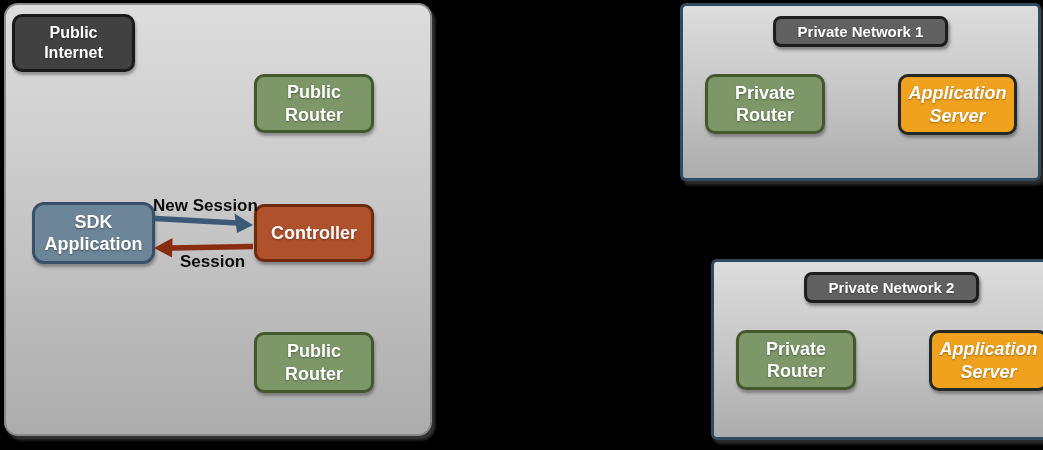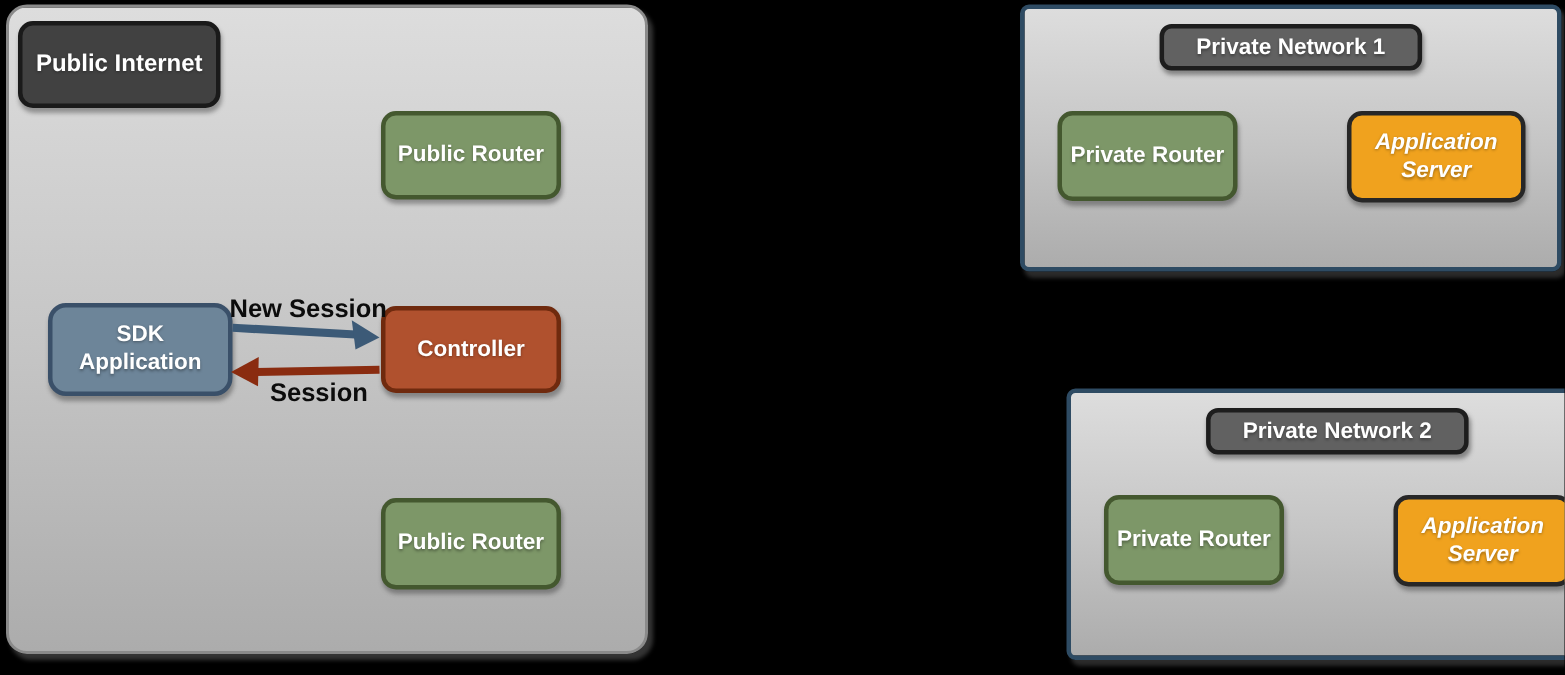--- a/index.html
+++ b/index.html
@@ -27,34 +27,34 @@
     box-shadow: 3px 4px 3px rgba(85,85,85,0.5);
   }
   .private-net.pn1 { top: 3px; height: 178px; }
   .private-net.pn2 { top: 259px; height: 181px; margin-left: 31px; }
 
   
   .node {
     position: absolute;
     display: flex; align-items: center; justify-content: center;
     text-align: center;
-    color: #ffffff; font-weight: bold; font-size: 15px; line-height: 1.25;
+    color: #ffffff; font-weight: bold; font-size: 18px; line-height: 1.25;
     text-shadow: 0 1px 2px rgba(0,0,0,0.35);
     border-radius: 10px;
     box-shadow: 1px 3px 3px rgba(60,60,60,0.45);
     padding: 4px;
   }
   .node.dark   { background: #414141; border: 3px solid #1a1a1a; font-size: 16px; }
   .node.green  { background: #7d9768; border: 3px solid #44582f; }
   .node.blue   { background: #6d8599; border: 3px solid #3a5069; border-radius: 12px; }
   .node.rust   { background: #b0512e; border: 3px solid #6f2a0e; }
   .node.orange { background: #f0a21e; border: 3px solid #272727; font-style: italic; }
 
   
-  .n-public-internet      { left: 6px;   top: 9px;   width: 135px; height: 58px; }
+  .n-public-internet      { left: 6px;   top: 9px;   width: 123px; height: 58px; }
   .n-public-router-top    { left: 248px; top: 69px;  width: 120px; height: 59px; }
   .n-sdk-application      { left: 26px;  top: 197px; width: 123px; height: 62px; }
   .n-controller           { left: 248px; top: 199px; width: 120px; height: 58px; }
   .n-public-router-bottom { left: 248px; top: 327px; width: 120px; height: 61px; }
 
   
   .net-title {
     position: absolute; left: 50%; transform: translateX(-50%); top: 10px;
     background: #616161; border: 3px solid #1d1d1d; border-radius: 8px;
     color: #fff; font-weight: bold; font-size: 15px;

